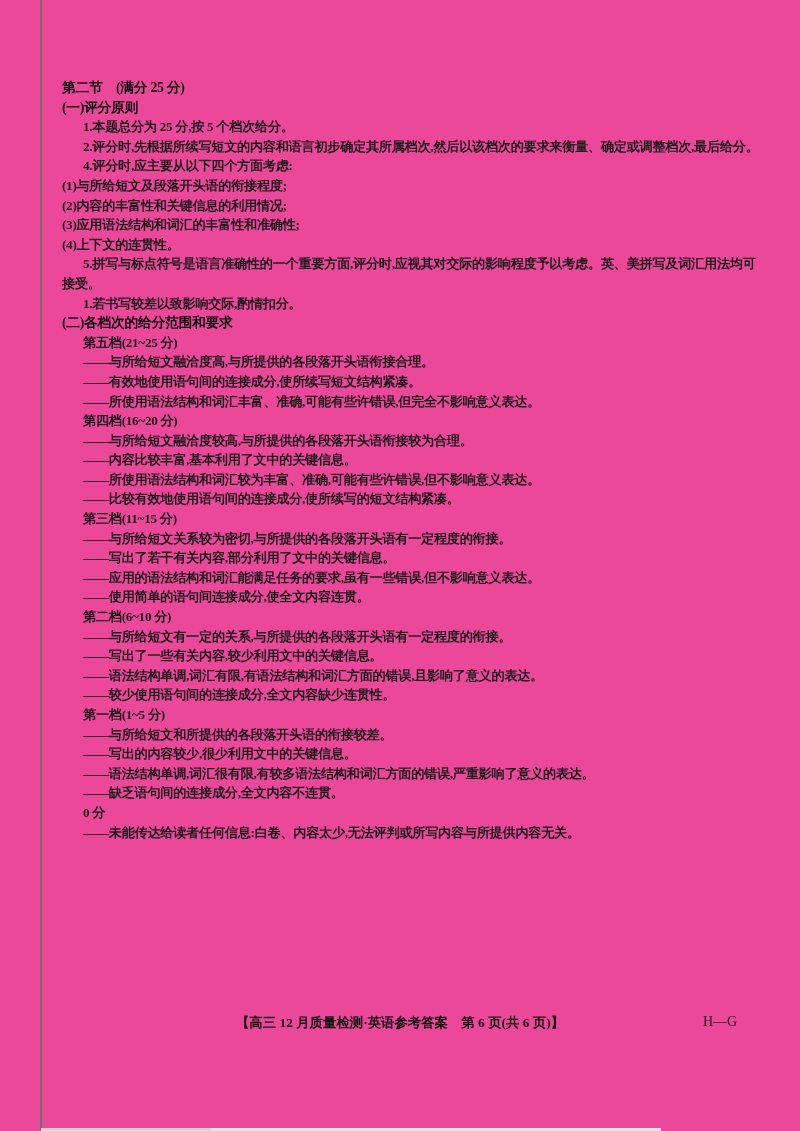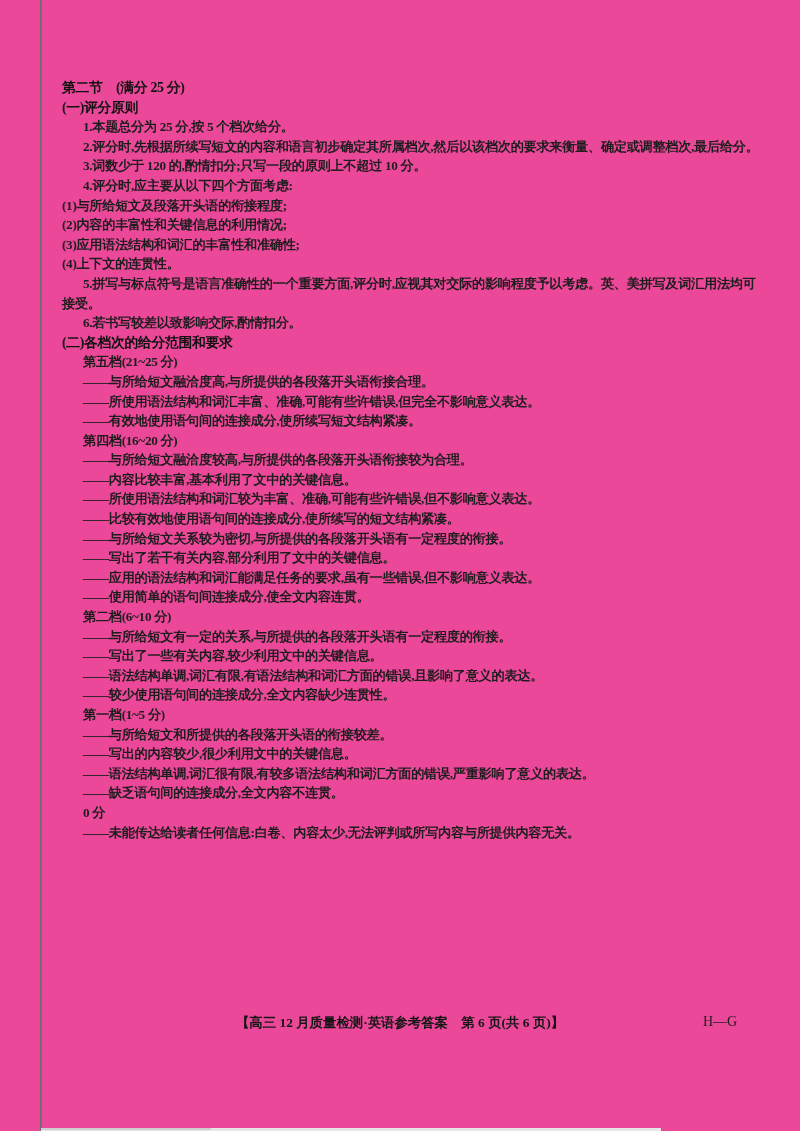--- a/index.html
+++ b/index.html
@@ -78,39 +78,39 @@
 <body>
 
 <div class="page">
   <div class="scan-vline"></div>
 
   <div class="text-block">
       <div class="line lvl0 bold">第二节　(满分 25 分)</div>
       <div class="line lvl0 bold">(一)评分原则</div>
       <div class="line lvl1">1.本题总分为 25 分,按 5 个档次给分。</div>
       <div class="line lvl1">2.评分时,先根据所续写短文的内容和语言初步确定其所属档次,然后以该档次的要求来衡量、确定或调整档次,最后给分。</div>
-      <div class="line lvl1">3.词数少于 120 的,酌情扣分;只写一段的原则上不超过 10 分。</div>
       <div class="line lvl1">4.评分时,应主要从以下四个方面考虑:</div>
       <div class="line lvl0">(1)与所给短文及段落开头语的衔接程度;</div>
       <div class="line lvl0">(2)内容的丰富性和关键信息的利用情况;</div>
       <div class="line lvl0">(3)应用语法结构和词汇的丰富性和准确性;</div>
       <div class="line lvl0">(4)上下文的连贯性。</div>
       <div class="line lvl1">5.拼写与标点符号是语言准确性的一个重要方面,评分时,应视其对交际的影响程度予以考虑。英、美拼写及词汇用法均可</div>
       <div class="line lvl0">接受。</div>
-      <div class="line lvl1">6.若书写较差以致影响交际,酌情扣分。</div>
+      <div class="line lvl1">1.若书写较差以致影响交际,酌情扣分。</div>
       <div class="line lvl0 bold">(二)各档次的给分范围和要求</div>
       <div class="line lvl1">第五档(21~25 分)</div>
       <div class="line lvl1">——与所给短文融洽度高,与所提供的各段落开头语衔接合理。</div>
+      <div class="line lvl1">——有效地使用语句间的连接成分,使所续写短文结构紧凑。</div>
       <div class="line lvl1">——所使用语法结构和词汇丰富、准确,可能有些许错误,但完全不影响意义表达。</div>
-      <div class="line lvl1">——有效地使用语句间的连接成分,使所续写短文结构紧凑。</div>
       <div class="line lvl1">第四档(16~20 分)</div>
       <div class="line lvl1">——与所给短文融洽度较高,与所提供的各段落开头语衔接较为合理。</div>
       <div class="line lvl1">——内容比较丰富,基本利用了文中的关键信息。</div>
       <div class="line lvl1">——所使用语法结构和词汇较为丰富、准确,可能有些许错误,但不影响意义表达。</div>
       <div class="line lvl1">——比较有效地使用语句间的连接成分,使所续写的短文结构紧凑。</div>
+      <div class="line lvl1">第三档(11~15 分)</div>
       <div class="line lvl1">——与所给短文关系较为密切,与所提供的各段落开头语有一定程度的衔接。</div>
       <div class="line lvl1">——写出了若干有关内容,部分利用了文中的关键信息。</div>
       <div class="line lvl1">——应用的语法结构和词汇能满足任务的要求,虽有一些错误,但不影响意义表达。</div>
       <div class="line lvl1">——使用简单的语句间连接成分,使全文内容连贯。</div>
       <div class="line lvl1">第二档(6~10 分)</div>
       <div class="line lvl1">——与所给短文有一定的关系,与所提供的各段落开头语有一定程度的衔接。</div>
       <div class="line lvl1">——写出了一些有关内容,较少利用文中的关键信息。</div>
       <div class="line lvl1">——语法结构单调,词汇有限,有语法结构和词汇方面的错误,且影响了意义的表达。</div>
       <div class="line lvl1">——较少使用语句间的连接成分,全文内容缺少连贯性。</div>
       <div class="line lvl1">第一档(1~5 分)</div>

